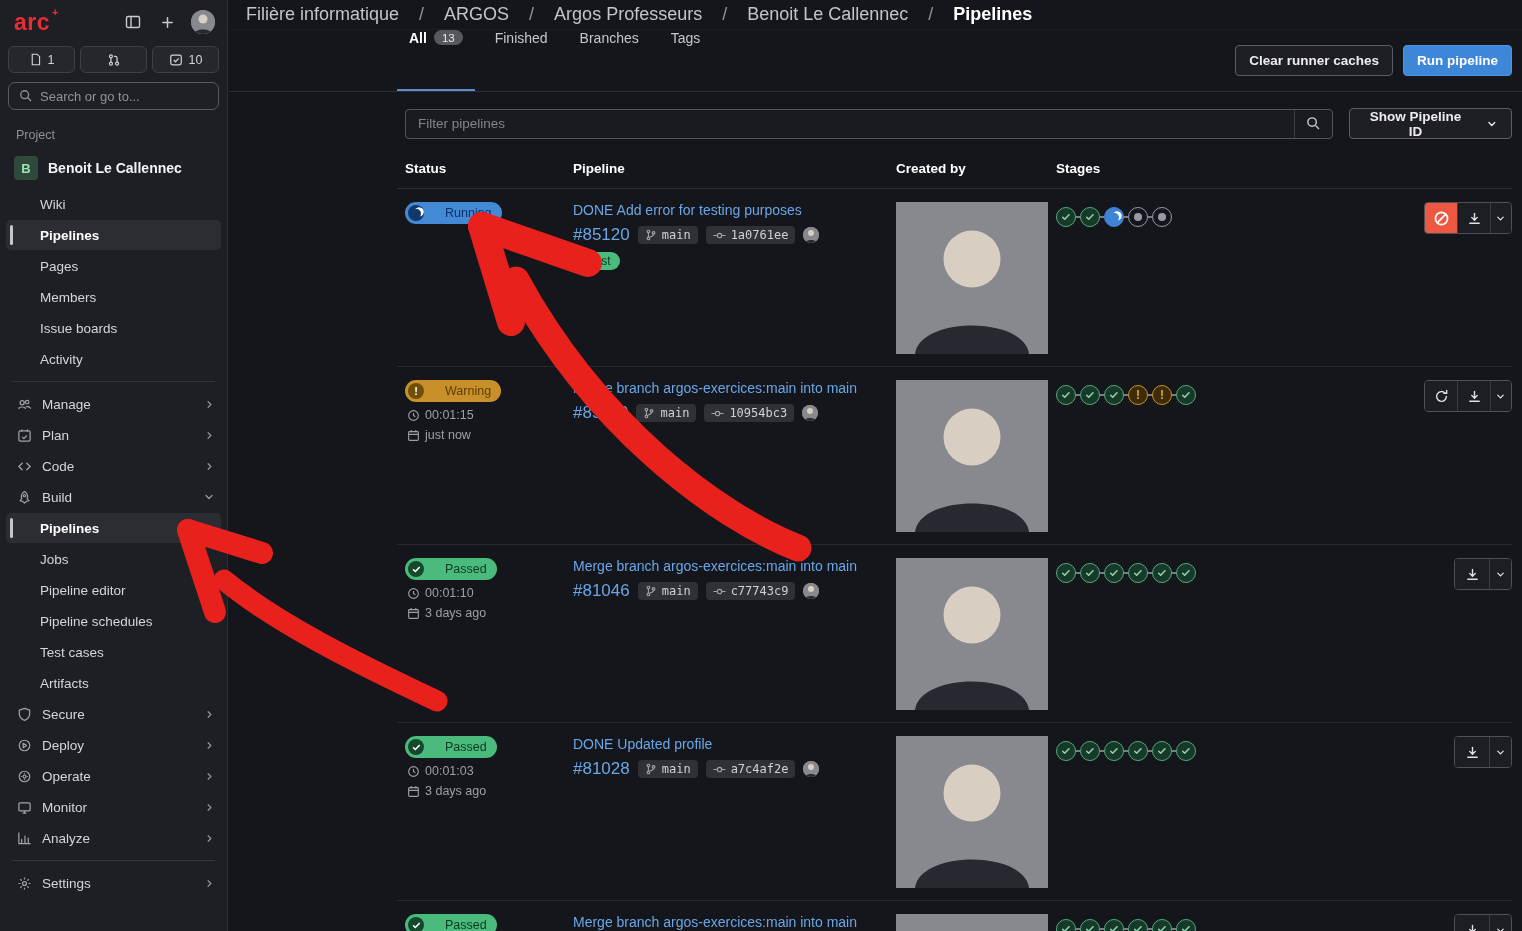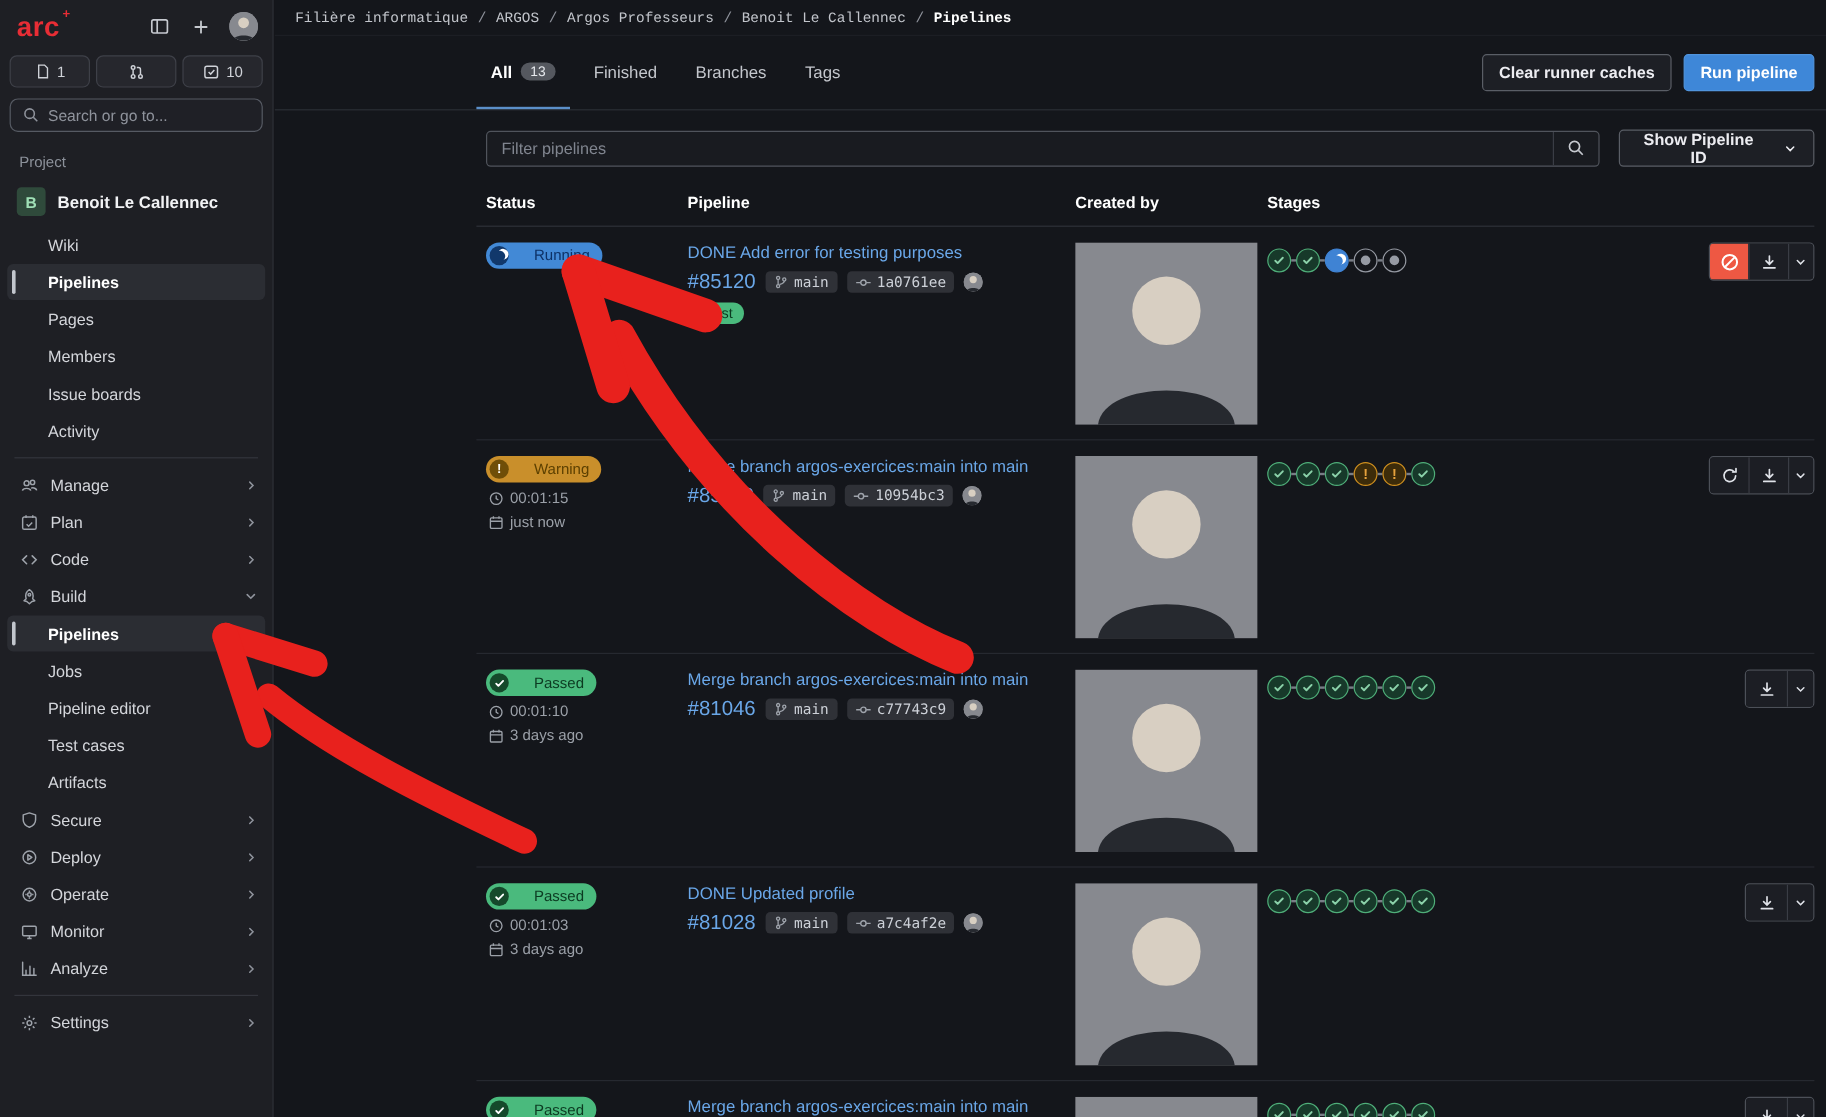--- a/index.html
+++ b/index.html
@@ -51,31 +51,31 @@
   .sb-item .sb-ic { width:16px; height:16px; color:#9ea3ab; flex:none; display:flex; align-items:center; justify-content:center;}
   .sb-item .chev { margin-left:auto; color:#8f939c; }
   .sb-sub { padding-left:40px; }
   .sb-item.active { background:#2b2d33; border-radius:5px; margin-left:6px; margin-right:6px; padding-left:34px; color:#fff; font-weight:600; }
   .sb-item.active::before { content:""; position:absolute; left:4px; top:5px; bottom:5px; width:3px; border-radius:2px; background:#c2c6cd; }
   .sb-divider { height:1px; background:#33353c; margin:7px 12px; }
   .sb-scroll { overflow:hidden; flex:1; }
 
   
   .main { position:absolute; left:229px; top:0; right:0; height:931px; background:#14161b; }
-  .breadcrumb { display:flex; align-items:center; height:30px; padding-left:17px; font-size:12px; color:#c2c5cb; gap:8px; border-bottom:1px solid #1c1e24;font-family:Liberation Mono, monospace;}
+  .breadcrumb { display:flex; align-items:center; height:30px; padding-left:17px; font-size:18px; color:#c2c5cb; gap:20px; border-bottom:1px solid #1c1e24;}
   .crumb { color:#c2c5cb; text-decoration:none; cursor:pointer; }
   .crumb-sep { color:#8f939c; }
   .crumb.current { color:#ffffff; font-weight:700; }
 
   .content { margin-left:168px; margin-right:10px; }
 
   .tabsrow { display:flex; align-items:center; height:62px; border-bottom:1px solid #2b2e35;
     margin-left:-168px; padding-left:168px; margin-right:-10px; padding-right:10px; }
   .tabs { display:flex; gap:8px; height:100%; align-items:stretch; }
-  .tab { display:flex; align-items:center; gap:7px; padding:0 12px; color:#c4c7cd; font-size:14px; cursor:pointer; border-bottom:2px solid transparent; }
+  .tab { display:flex; align-items:flex-start; gap:7px; padding:0 12px; color:#c4c7cd; font-size:14px; cursor:pointer; border-bottom:2px solid transparent; }
   .tab.active { color:#fff; font-weight:700; border-bottom-color:#5b8fc9; }
   .tab-badge { background:#55585f; color:#e6e8ec; border-radius:10px; font-size:11.5px; padding:1.5px 8px; font-weight:400; }
   .tabsrow .right { margin-left:auto; display:flex; gap:10px; align-items:center; }
   .btn { height:31px; border-radius:4px; font-size:13.5px; font-weight:600; padding:0 13px;
     display:inline-flex; align-items:center; gap:6px; cursor:pointer; }
   .btn-secondary { background:#1d1f25; border:1px solid #5a5e66; color:#ececf1; }
   .btn-primary { background:#3e87d8; border:1px solid #5094dd; color:#fff; }
 
   .filterrow { display:flex; align-items:center; margin-top:16px; padding-left:8px; }
   .filter-group { width:950px; height:30px; border:1px solid #50545c; border-radius:4px; background:#191b20;
@@ -281,20 +281,23 @@
         </span>
     </div>
     <div class="sb-item sb-sub active">
         <span>Pipelines</span>
       </div>
     <div class="sb-item sb-sub">
         <span>Jobs</span>
       </div>
     <div class="sb-item sb-sub">
         <span>Pipeline editor</span>
+      </div>
+    <div class="sb-item sb-sub">
+        <span>Pipeline schedules</span>
       </div>
     <div class="sb-item sb-sub">
         <span>Test cases</span>
       </div>
     <div class="sb-item sb-sub">
         <span>Artifacts</span>
       </div>
 
     <div class="sb-item">
       <span class="sb-ic">

